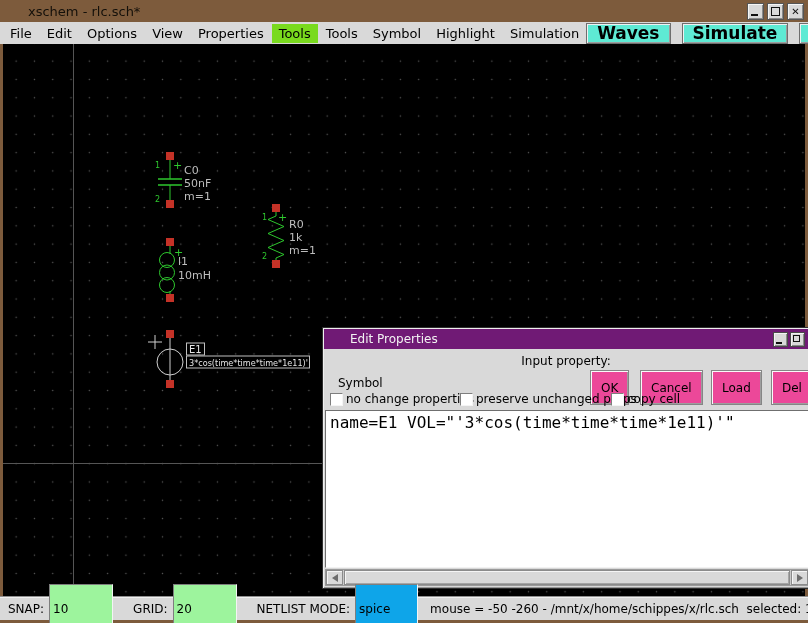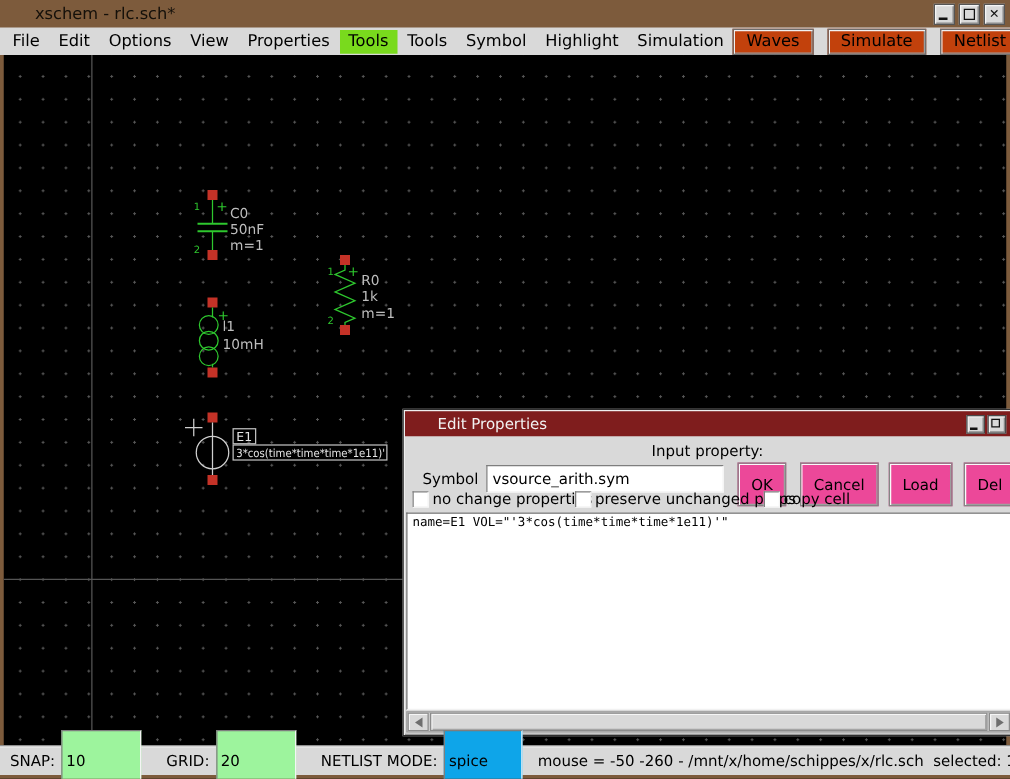--- a/index.html
+++ b/index.html
@@ -19,42 +19,42 @@
   .wbtn .maxbox{width:7px;height:7px;border:1.5px solid #111;}
   .wbtn.close{font-size:10px;font-weight:bold;color:#111;line-height:1;}
 
   
   .menubar{position:absolute;left:0;top:22px;width:808px;height:22px;background:#d9d9d9;
            display:flex;align-items:center;font-size:13px;color:#000;}
   .menu-item{padding:2px 7px;margin-left:1px;white-space:nowrap;text-align:right;}
   .menu-item:first-child{margin-left:3px;}
   .menu-item.green{background:#79da1d;}
   .menubar .spacer{flex:1;}
-  .mbtn{height:19px;padding:0 10px;margin-right:11px;background:#c2410c;
+  .mbtn{height:19px;padding:0 10px;margin-right:11px;background:#5eead4;
         border:1px solid #6e6e6e;box-shadow:inset 1px 1px 0 #f0f0f0, inset -1px -1px 0 #9d9d9d;
-        display:flex;align-items:center;font-size:13px;}
+        display:flex;align-items:center;font-size:17px;font-weight:bold;}
 
   
   .canvas{position:absolute;left:3px;top:44px;width:802px;height:552px;background:#000;
           background-image:radial-gradient(circle,#575757 0.8px,transparent 1px);
           background-size:18.3px 18.3px;background-position:4px 8px;}
   .axis-v{position:absolute;left:70px;top:0;width:1px;height:552px;background:#555;}
   .axis-h{position:absolute;left:0;top:419px;width:802px;height:1px;background:#555;}
   svg.sch{position:absolute;left:0;top:0;}
   svg.sch text{font-family:"DejaVu Sans","Liberation Sans",sans-serif;}
   .glabel{fill:#bdbdbd;font-size:11px;}
   .gpin{fill:#2ec72e;font-size:8px;}
   .gplus{fill:#2ec72e;font-size:11px;}
   .sel-text{fill:#e6e6e6;}
 
   
   .dialog{position:absolute;left:322px;top:327px;width:486px;height:260px;background:#d9d9d9;
           border:1px solid #2e2e2e;
           box-shadow:inset 1px 1px 0 #efefef, inset -1px -1px 0 #979797;font-size:12px;color:#000;}
-  .dlg-titlebar{position:absolute;left:1px;top:1px;right:1px;height:20px;background:#7f1d1d;
+  .dlg-titlebar{position:absolute;left:1px;top:1px;right:1px;height:20px;background:#701a75;
                 display:flex;align-items:center;text-align:right;}
   .dlg-titlebar .dtitle{margin-left:26px;color:#f2f2f2;font-size:12px;}
   .dlg-btns{position:absolute;right:3px;top:3px;display:flex;gap:2px;}
   .dbtn{width:13px;height:13px;background:#d9d9d9;border:1px solid #4a4a4a;
         box-shadow:inset 1px 1px 0 #f2f2f2, inset -1px -1px 0 #8a8a8a;position:relative;}
   .dbtn .minbar{position:absolute;left:2px;bottom:2px;width:6px;height:2px;background:#111;}
   .dbtn .maxbox{position:absolute;left:2px;top:2px;width:5px;height:5px;border:1.5px solid #111;}
   .dlg-heading{position:absolute;left:0;top:26px;width:100%;text-align:center;}
   .dlg-symrow{position:absolute;left:0;top:44px;width:100%;height:24px;}
   .sym-label{position:absolute;left:15px;top:4px;}
@@ -67,21 +67,21 @@
            font-size:12px;display:flex;align-items:center;}
   .btn-ok{left:267px;} .btn-cancel{left:317px;} .btn-load{left:388px;} .btn-del{left:448px;}
   .dlg-checks{position:absolute;left:0;top:64px;width:100%;height:16px;}
   .cbox{position:absolute;top:1px;width:11px;height:11px;background:#fff;
         border:1px solid;border-color:#7e7e7e #f4f4f4 #f4f4f4 #7e7e7e;}
   .cb1{left:7px;} .cb1l{position:absolute;left:23px;top:0;}
   .cb2{left:137px;} .cb2l{position:absolute;left:153px;top:0;}
   .cb3{left:288px;} .cb3l{position:absolute;left:304px;top:0;}
   .dlg-text{position:absolute;left:2px;top:82px;width:474px;height:152px;background:#fff;
             border:1px solid;border-color:#6f6f6f #f2f2f2 #f2f2f2 #6f6f6f;
-            font-family:"DejaVu Sans Mono","Liberation Mono",monospace;font-size:10px;
+            font-family:"DejaVu Sans Mono","Liberation Mono",monospace;font-size:16px;
             padding:2px 4px;white-space:pre;overflow:hidden;}
   .dlg-hscroll{position:absolute;left:2px;top:241px;width:482px;height:15px;background:#c9c9c9;
                border:1px solid #9a9a9a;display:flex;align-items:stretch;}
   .sb-arrow{width:15px;background:#d9d9d9;border:1px solid #8b8b8b;
             box-shadow:inset 1px 1px 0 #f5f5f5;display:flex;align-items:center;justify-content:center;}
   .tri-left{width:0;height:0;border-top:4px solid transparent;border-bottom:4px solid transparent;
             border-right:6px solid #6e6e6e;}
   .tri-right{width:0;height:0;border-top:4px solid transparent;border-bottom:4px solid transparent;
              border-left:6px solid #6e6e6e;}
   .sb-thumb{flex:1;background:#d9d9d9;border:1px solid #8b8b8b;
@@ -211,21 +211,20 @@
         <div class="dbtn">
             <span class="maxbox"></span>
           </div>
       </div>
     </div>
 
     <div class="dlg-heading">Input property:</div>
 
     <div class="dlg-symrow">
       <span class="sym-label">Symbol</span>
-      <input class="sym-entry" type="text" value="vsource_arith.sym" style="">
       <div class="dlg-btn btn-ok">OK</div>
       <div class="dlg-btn btn-cancel">Cancel</div>
       <div class="dlg-btn btn-load">Load</div>
       <div class="dlg-btn btn-del">Del</div>
     </div>
 
     <div class="dlg-checks">
       <span class="cbox cb1"></span>
       <span class="cb1l">no change properties</span>
       <span class="cbox cb2"></span>

